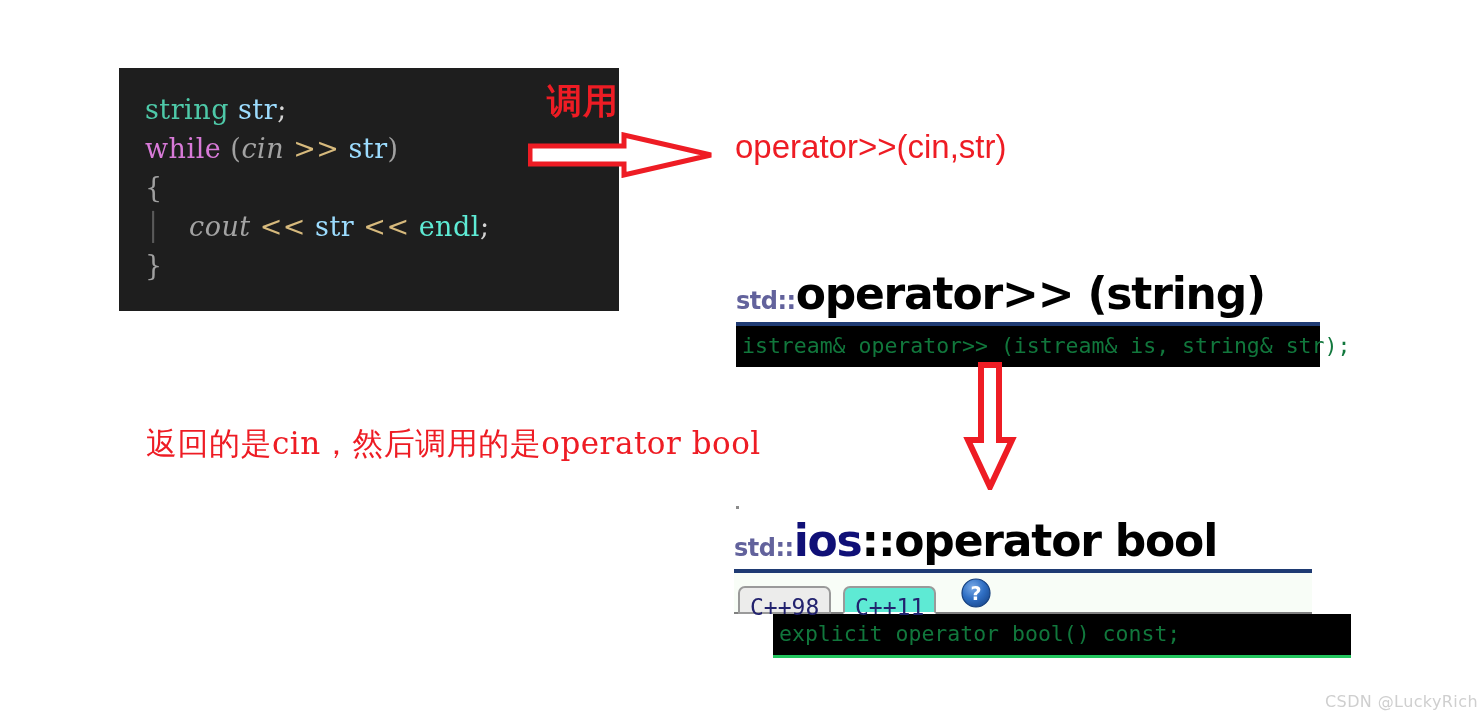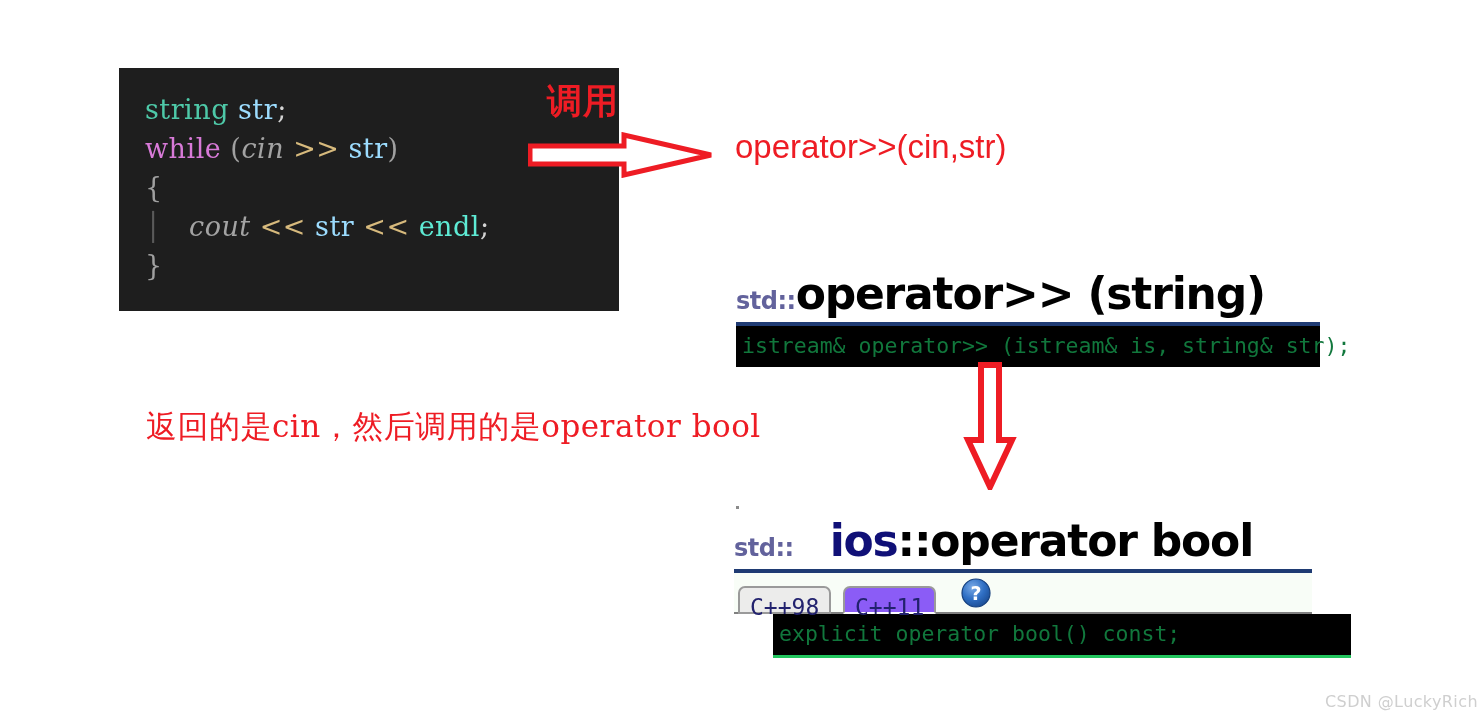--- a/index.html
+++ b/index.html
@@ -68,21 +68,21 @@
     left: 962px;
     top: 362px;
     width: 56px;
     height: 128px;
   }
 
   
   #red-note {
     position: absolute;
     left: 146px;
-    top: 404px;
+    top: 421px;
     color: #ee1c24;
     font-family: "DejaVu Serif", "Liberation Serif", serif;
     font-size: 31px;
     line-height: 44px;
     white-space: pre;
     letter-spacing: 0.5px;
   }
 
   
   .ref-block { position: absolute; }
@@ -93,21 +93,21 @@
     color: #000000;
     white-space: nowrap;
     line-height: 1.02;
   }
   .ref-title .ns {
     color: #62629c;
     font-size: 24px;
     letter-spacing: -0.5px;
   }
   .ref-title .big { font-size: 44px; letter-spacing: -1.2px; }
-  .ref-title .cls { color: #101077; margin-left: 36px; }
+  .ref-title .cls { color: #101077; }
 
   .ref-rule {
     height: 4px;
     background: #1f3b73;
     margin-top: 5px;
   }
 
   .ref-code {
     background: #000000;
     color: #11773c;
@@ -142,21 +142,21 @@
     box-sizing: border-box;
     font-family: "DejaVu Sans Mono", "Liberation Mono", monospace;
     font-size: 23px;
     color: #22226e;
     padding: 5px 10px 0 10px;
     border: 2px solid #9a9a9a;
     border-radius: 7px 7px 0 0;
     line-height: 28px;
   }
   .tab.inactive { left: 4px;  background: #ececeb; }
-  .tab.active   { left: 109px; background: #8b5cf6; border-bottom: 2px solid #ffffff; }
+  .tab.active   { left: 109px; background: #5eead4; border-bottom: 2px solid #ffffff; }
 
   .helpicon {
     position: absolute;
     left: 226px;
     bottom: 3px;
     width: 32px;
     height: 32px;
   }
 
   #ref-bool .ref-code {

